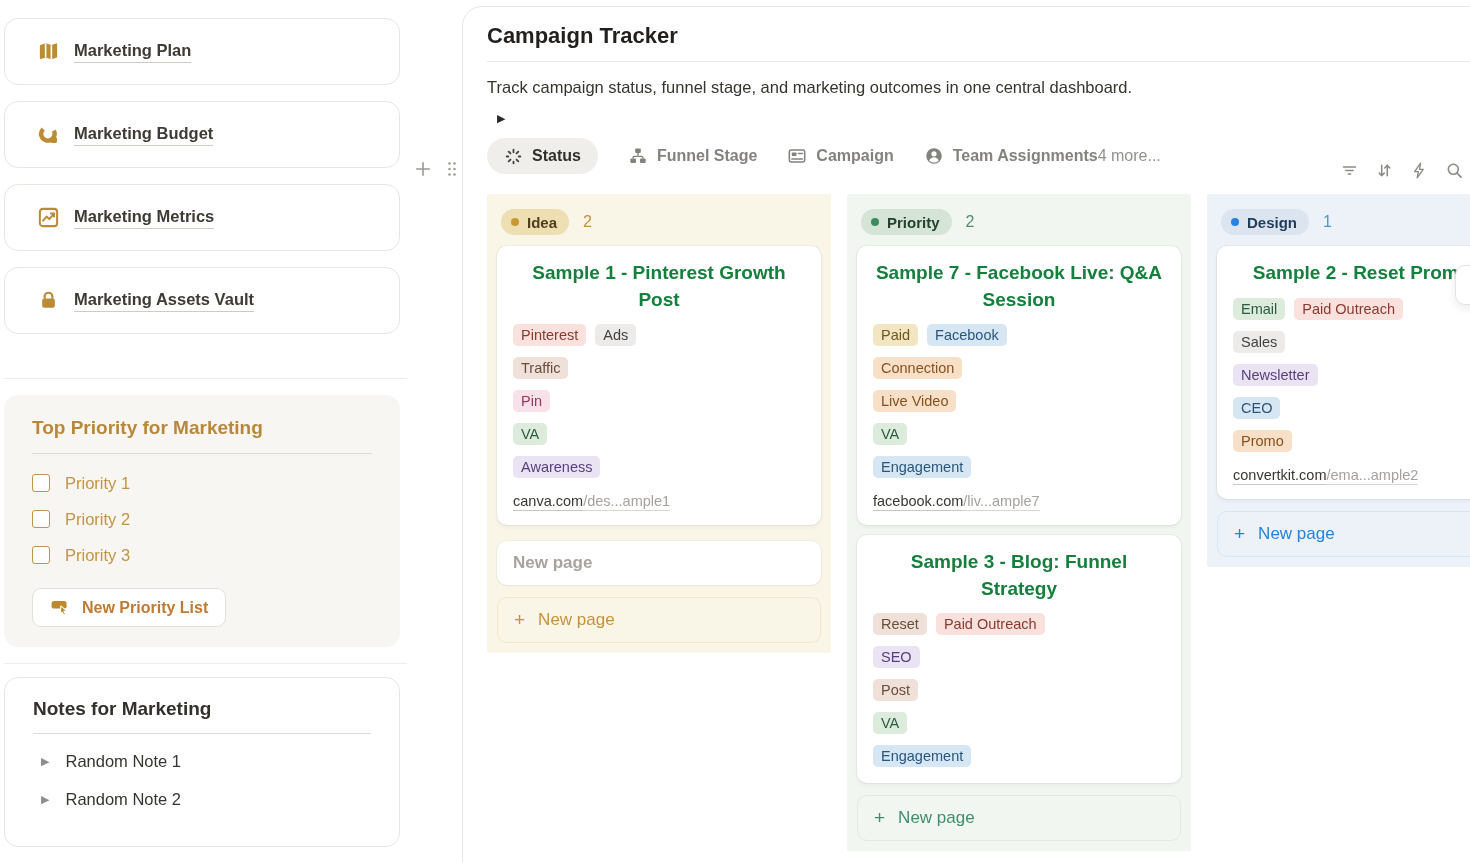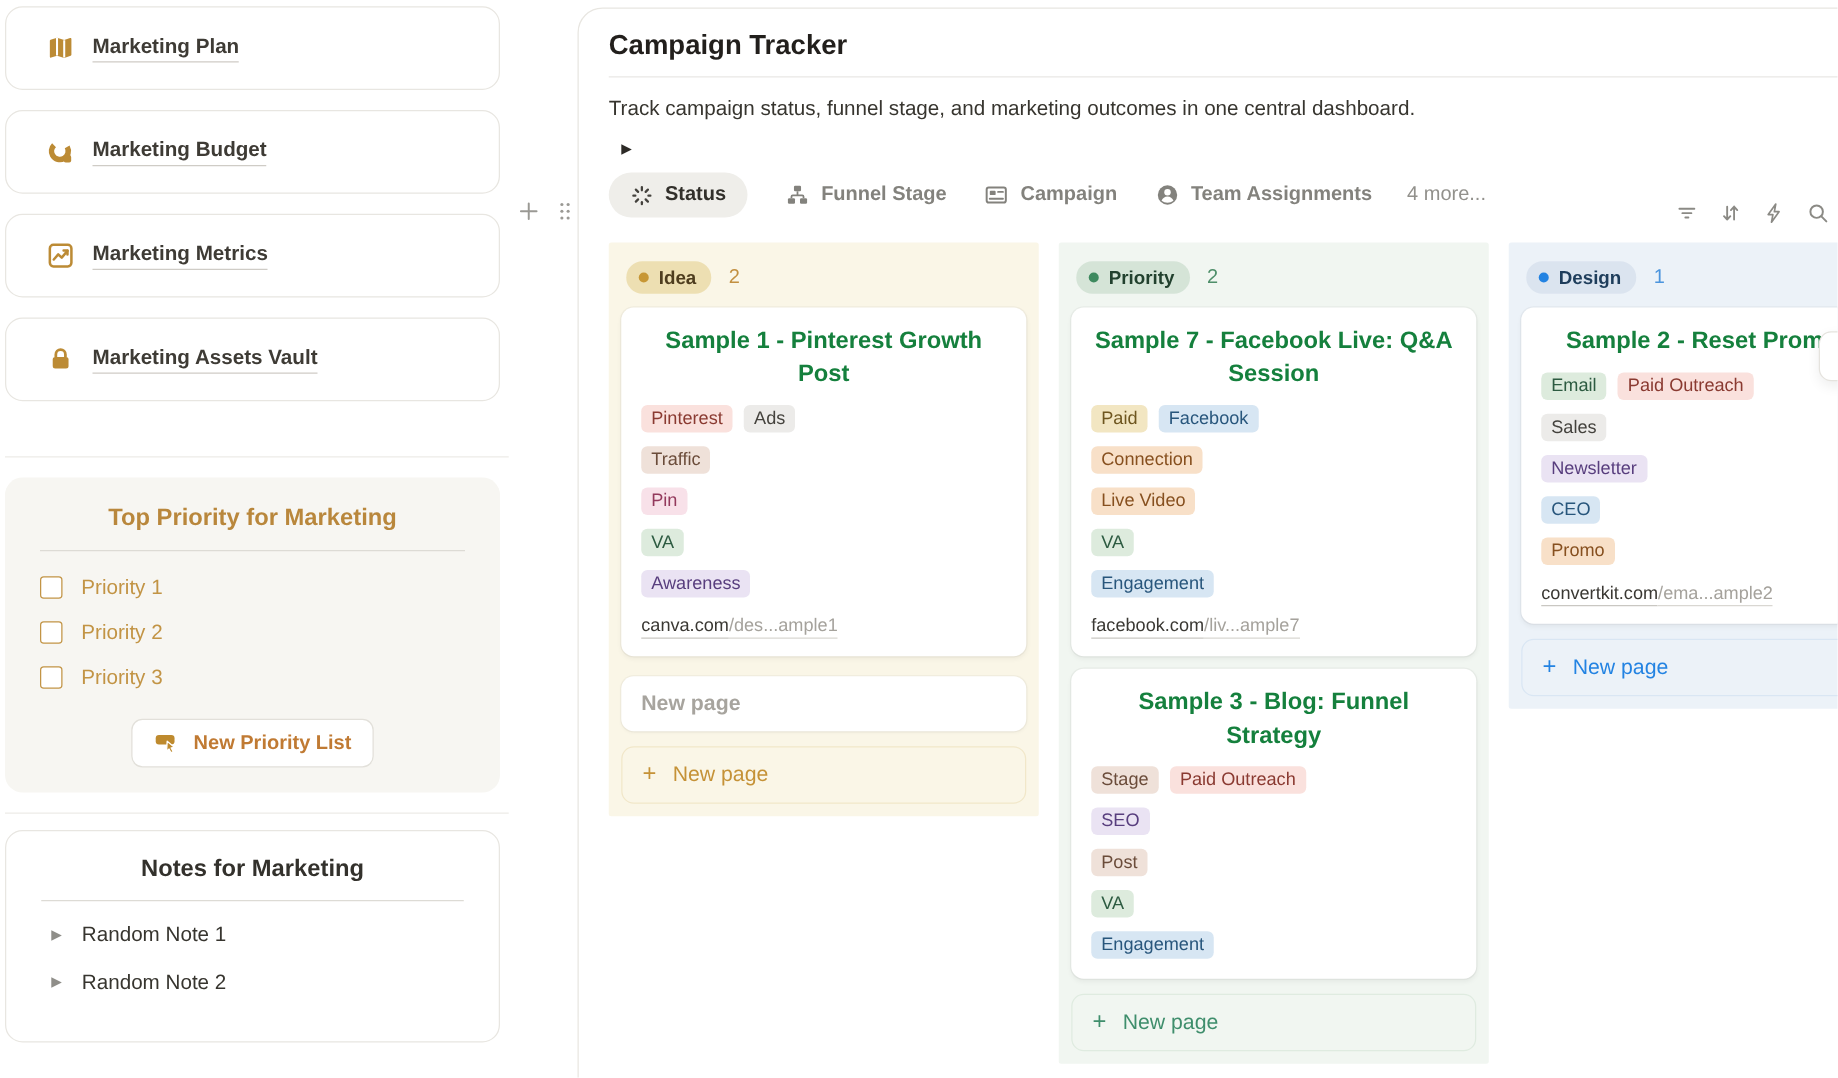--- a/index.html
+++ b/index.html
@@ -1,20 +1,20 @@
 <!DOCTYPE html>
 <html><head>
 <meta charset="utf-8">
 <style>
   * { margin:0; padding:0; box-sizing:border-box; }
   html,body { width:1470px; height:862px; overflow:hidden; background:#fff;
     font-family:"Liberation Sans", sans-serif; color:#37352F; position:relative; }
 
   
-  .sidebar { position:absolute; left:0; top:0; width:462px; height:862px; padding:5px 0 0 4px;text-align:center; }
+  .sidebar { position:absolute; left:0; top:0; width:462px; height:862px; padding:18px 0 0 4px; }
   .side-card { width:396px; background:#fff; border:1px solid #E8E6E1; border-radius:14px; }
   .link-card { height:67px; margin-bottom:16px; display:flex; align-items:center; padding-left:32px; gap:14px; cursor:pointer; }
   .link-card svg { width:23px; height:23px; color:#BC8B35; flex-shrink:0; }
   .link-label { font-weight:bold; font-size:16.5px; color:#3E3B35; border-bottom:1.5px solid #CFCCC6; padding-bottom:2px; }
   hr.side-div { border:none; border-top:1px solid #EDECE8; width:403px; }
   .div1 { margin-top:44px; }
   .div2 { margin-top:16px; }
 
   .priority-card { margin-top:16px; width:396px; background:#F7F6F2; border-radius:14px; padding:22px 28px 20px; }
   .card-heading { font-size:19px; font-weight:bold; }
@@ -45,21 +45,21 @@
   .toggle-row .tri { color:#2C2A26; }
   .toggle-label { font-size:16.5px; font-weight:bold; color:#2E2C28; }
 
   .controls { margin-top:13px; display:flex; align-items:center; height:36px; }
   .view-pill { display:inline-flex; align-items:center; gap:9px; background:#EFEEEA; border-radius:18px;
      height:36px; padding:0 17px; font-size:16px; font-weight:bold; color:#32302B; cursor:pointer; }
   .view-pill svg { width:19px; height:19px; color:#44423D; }
   .view-tab { display:inline-flex; align-items:center; gap:9px; margin-left:30px; color:#83827D;
      font-size:16px; font-weight:bold; cursor:pointer; }
   .view-tab svg { width:20px; height:20px; }
-  .more-link { margin-left:28px; color:#92918C; font-size:16px; cursor:pointer; }
+  .more-link { color:#92918C; font-size:16px; cursor:pointer; }
 
   .insert-handles { position:absolute; left:413px; top:159px; display:flex; gap:9px; color:#9A9994; }
   .insert-handles svg { width:20px; height:20px; cursor:pointer; }
   .board-actions { position:absolute; left:1340px; top:161px; display:flex; gap:16px; color:#8B8A85; }
   .board-actions svg { width:19px; height:19px; cursor:pointer; }
 
   
   .board { margin-top:20px; display:flex; gap:16px; align-items:flex-start; }
   .col { width:344px; border-radius:2px; padding:8px; flex-shrink:0; }
   .col-idea { background:#FAF6E7; }
@@ -309,21 +309,21 @@
           <span class="tag t-blue">Engagement</span>
         </div>
         <div class="klink">
           <span class="lmain">facebook.com</span><span class="lrest">/liv...ample7</span>
         </div>
       </div>
 
       <div class="kcard" style="margin-top:10px;">
         <div class="kcard-title">Sample 3 - Blog: Funnel Strategy</div>
         <div class="tag-row">
-          <span class="tag t-brown">Stage</span>
+          <span class="tag t-brown">Reset</span>
           <span class="tag t-red">Paid Outreach</span>
         </div>
         <div class="tag-row">
           <span class="tag t-purple">SEO</span>
         </div>
         <div class="tag-row">
           <span class="tag t-brown">Post</span>
         </div>
         <div class="tag-row">
           <span class="tag t-green">VA</span>

